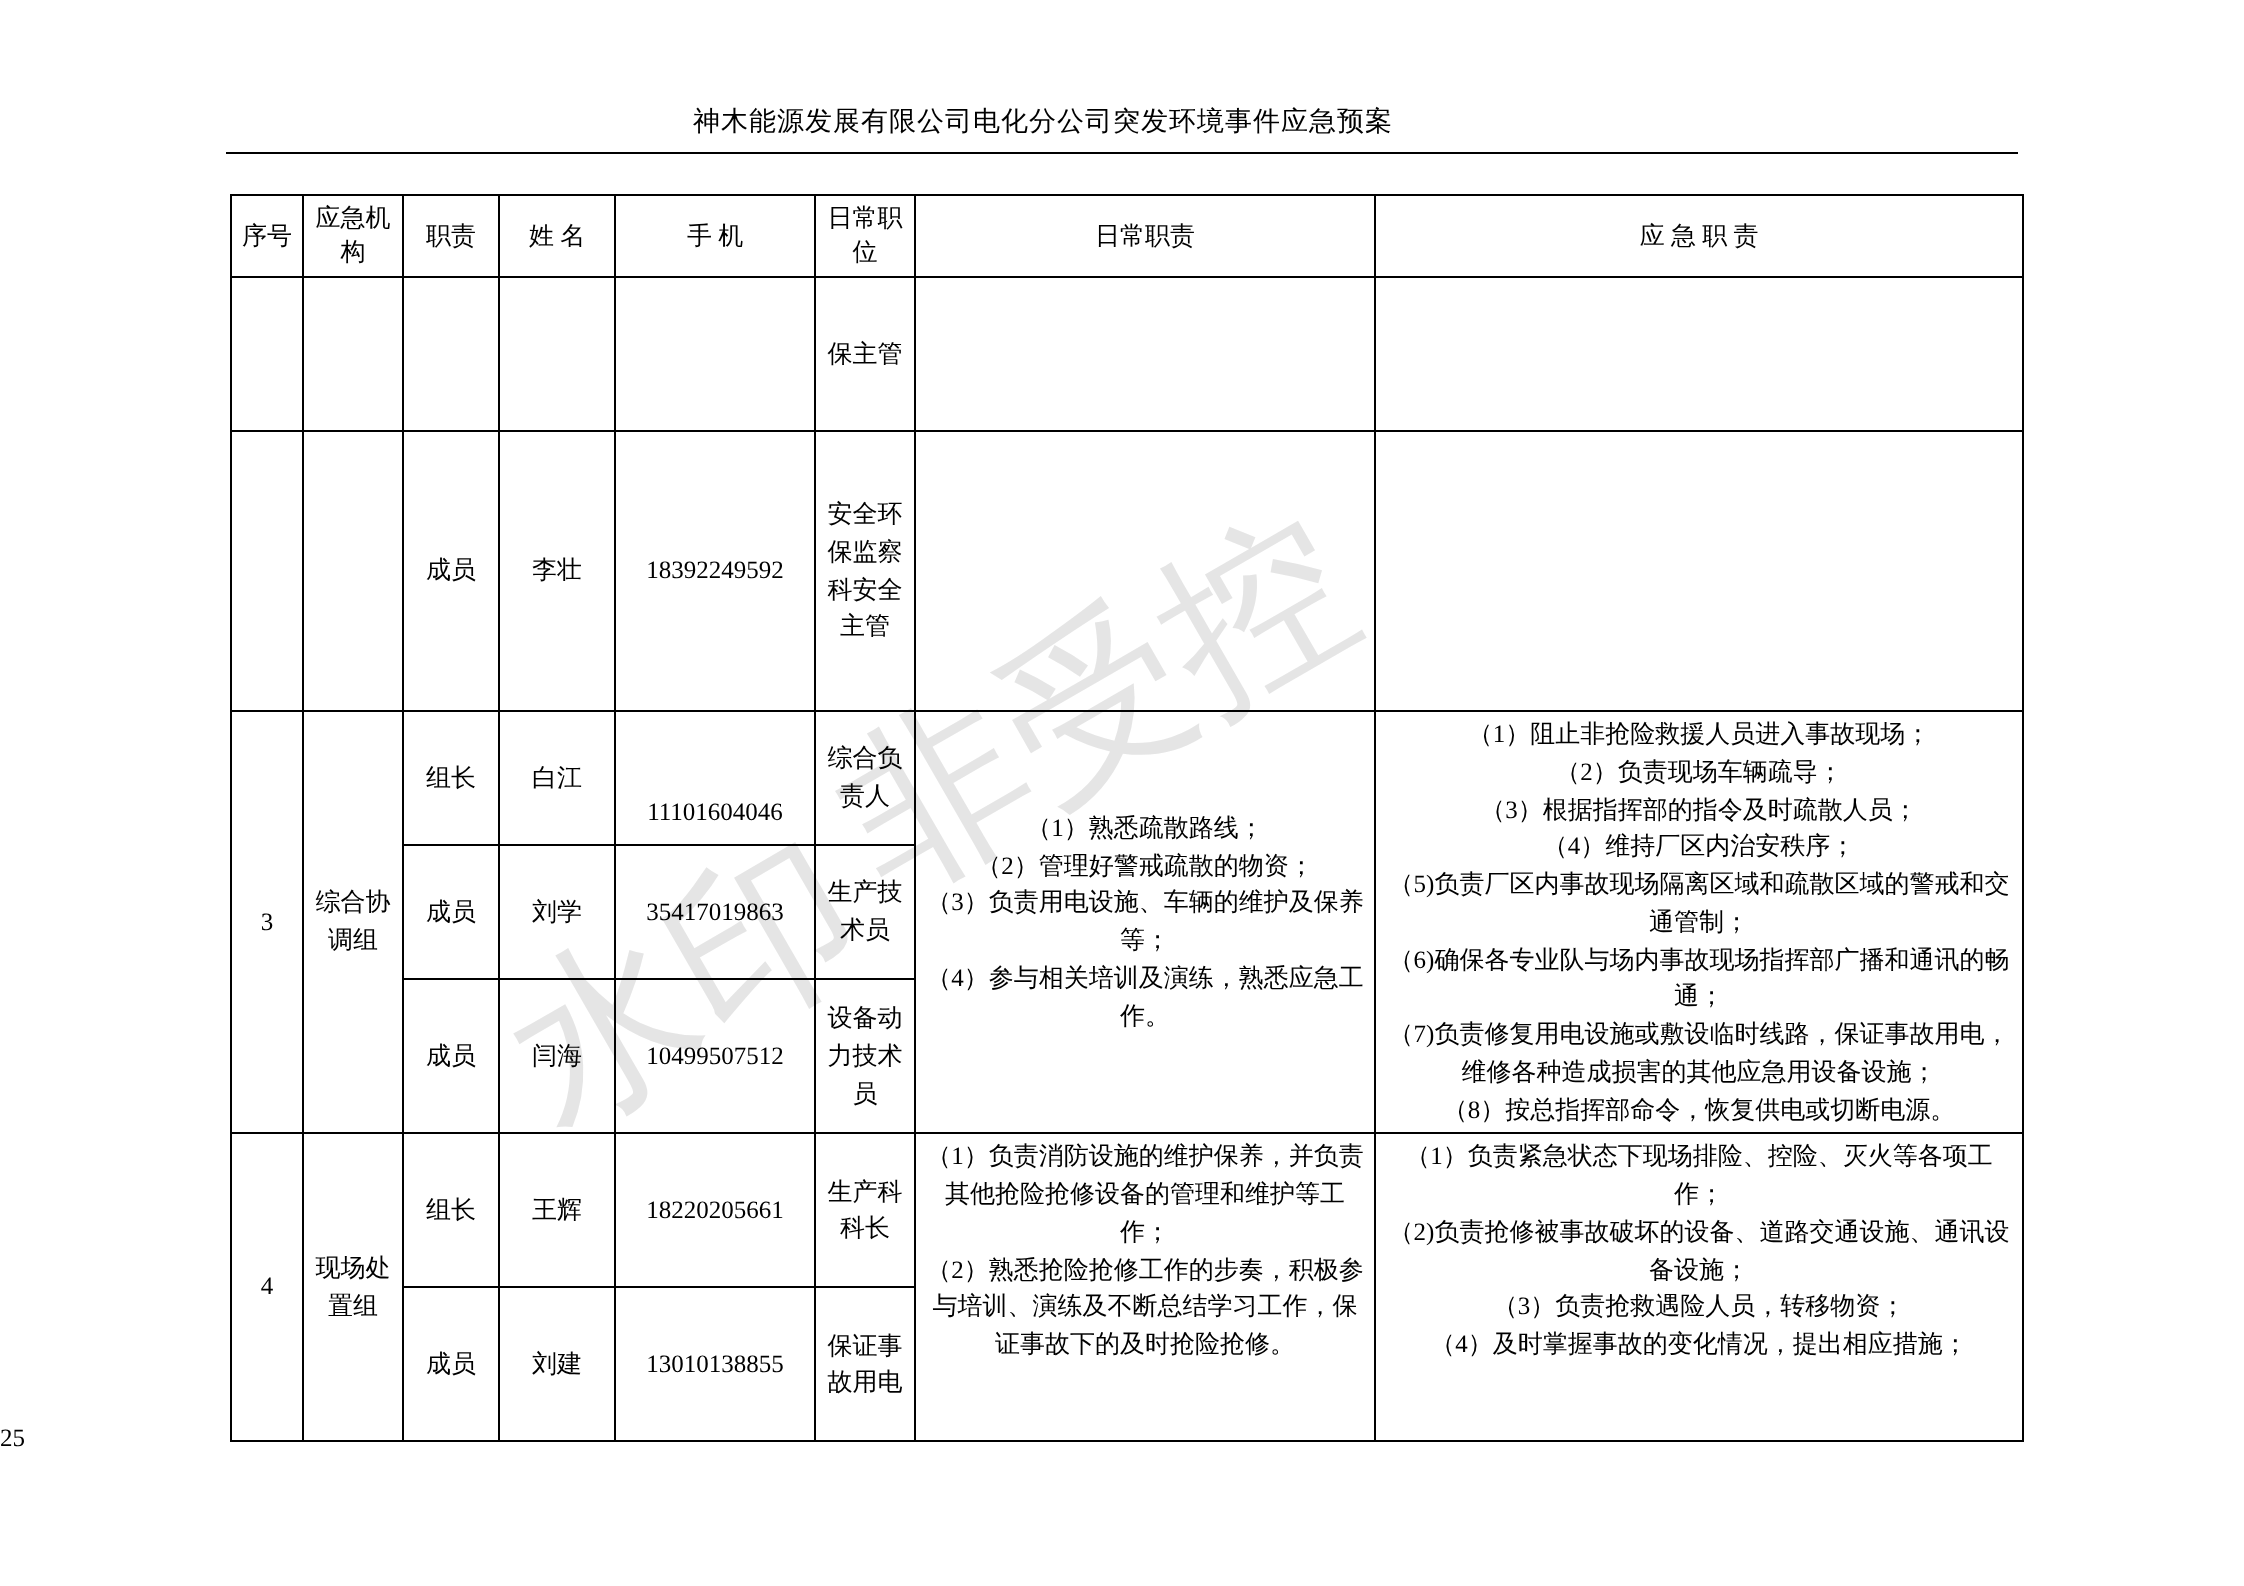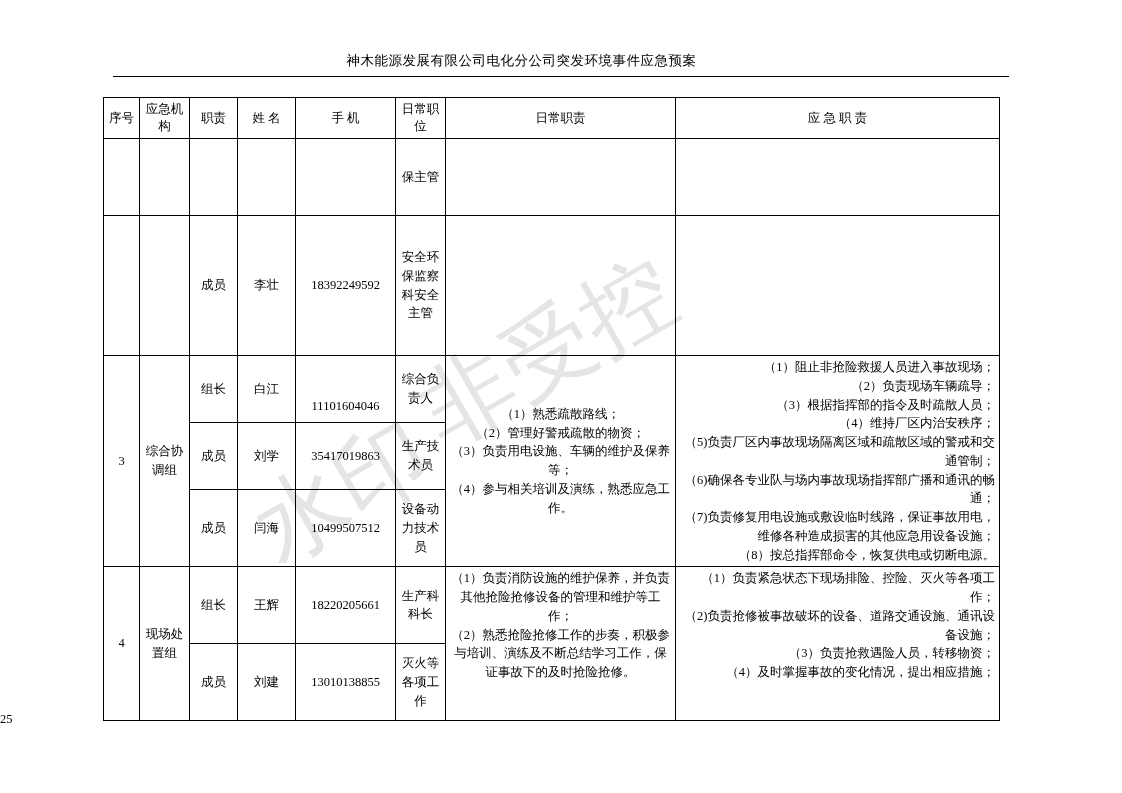--- a/index.html
+++ b/index.html
@@ -54,21 +54,21 @@
     font-family: "Liberation Serif", serif;
     transform: rotate(-30deg);
     white-space: nowrap;
   }
   .wm1 { left: 180px; top: 40px; }
   .wm2 { left: 20px;  top: 180px; }
 
   table.doc {
     position: absolute;
     top: 97px;
-    left: 103px;
+    left: 115px;
     width: 896px;
     border-collapse: collapse;
     table-layout: fixed;
     z-index: 10;
   }
   table.doc td, table.doc th {
     border: 1px solid #000000;
     vertical-align: middle;
     font-size: 12.5px;
     line-height: 1.5;
@@ -83,21 +83,21 @@
     font-size: 12.5px;
   }
   .narrow-col { line-height: 1.35; }
   .duty-cell {
     text-align: center;
     line-height: 1.75;
     font-size: 12.5px;
     padding: 6px 8px;
   }
   .resp-cell {
-    text-align: right;
+    text-align: center;
     line-height: 1.75;
     font-size: 12.5px;
     padding: 6px 8px;
   }
   .pagenum {
     position: absolute;
     top: 712px;
     left: 0;
     width: 1122px;
     text-align: left;
@@ -220,20 +220,20 @@
         <td class="resp-cell" rowspan="2" style="white-space:pre-line;vertical-align:top">（1）负责紧急状态下现场排险、控险、灭火等各项工作；
 （2)负责抢修被事故破坏的设备、道路交通设施、通讯设备设施；
 （3）负责抢救遇险人员，转移物资；
 （4）及时掌握事故的变化情况，提出相应措施；</td>
       </tr>
 
       <tr>
         <td class="c-center" style="height:72px">成员</td>
         <td class="c-center">刘建</td>
         <td class="c-center">13010138855</td>
-        <td class="c-center narrow-col">灭火等各项工作</td>
+        <td class="c-center narrow-col">保证事故用电</td>
       </tr>
     </tbody>
   </table>
 
   <div class="pagenum">25</div>
 
 </div>
 
 </body></html>

